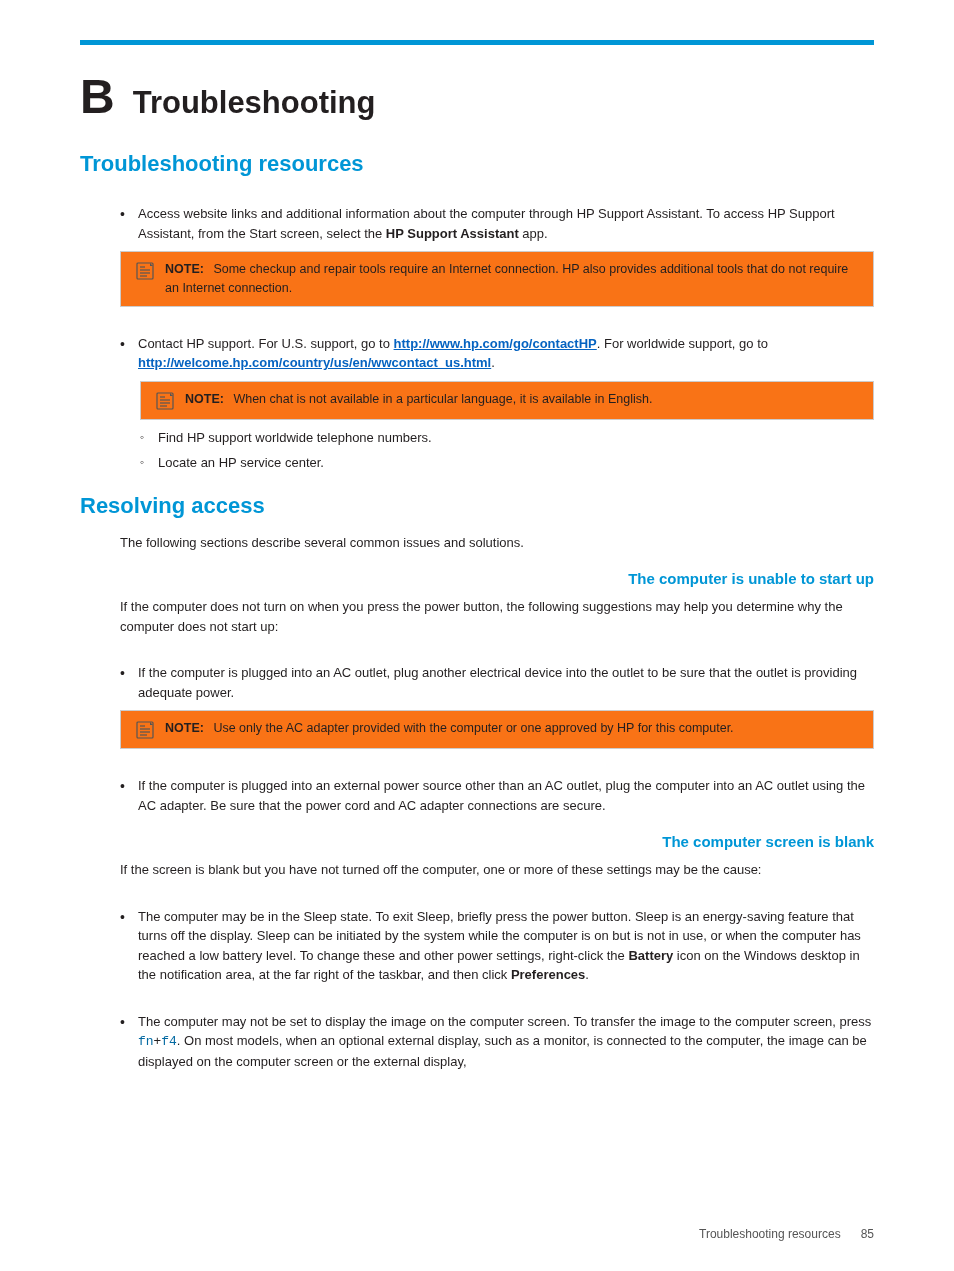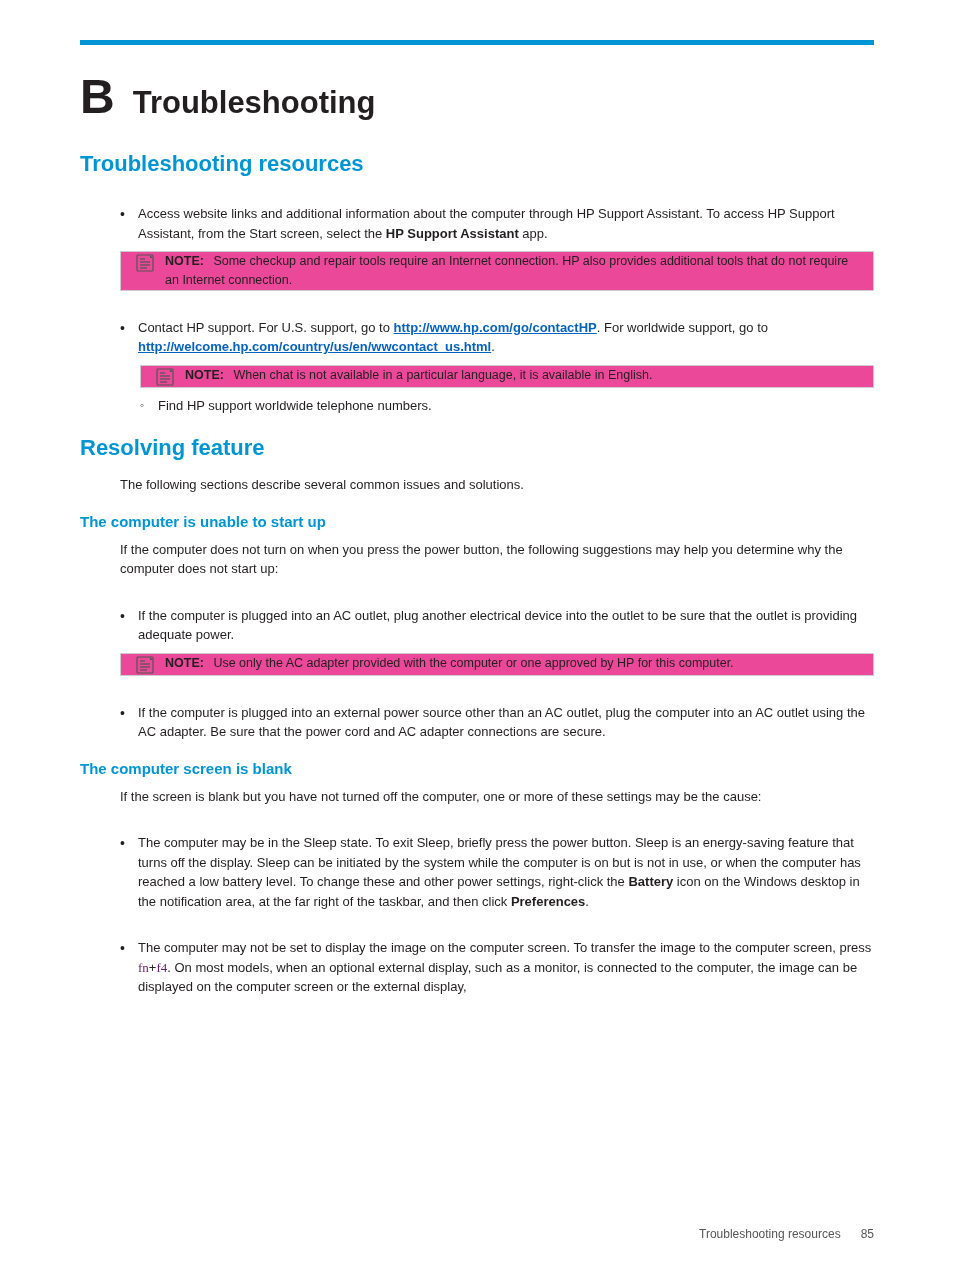--- a/index.html
+++ b/index.html
@@ -59,20 +59,21 @@
       margin-bottom: 14px;
       margin-top: 10px;
     }
 
     .subsection-title {
       font-size: 15px;
       font-weight: bold;
       color: #0096d6;
       margin-bottom: 10px;
       margin-top: 18px;
+      text-align: right;
     }
 
     .body-text {
       font-size: 13px;
       color: #231f20;
       line-height: 1.5;
       margin-bottom: 8px;
     }
 
     .indented {
@@ -119,22 +120,22 @@
     .circle-list li::before {
       content: "◦";
       position: absolute;
       left: 0;
       color: #231f20;
       font-size: 12px;
     }
 
     .note-box {
       border: 1px solid #cccccc;
-      background: #ec4899;
-      padding: 0 14px;
+      background: #f97316;
+      padding: 8px 14px;
       margin: 8px 0 8px 40px;
       display: flex;
       align-items: flex-start;
       gap: 10px;
       font-size: 12.5px;
       line-height: 1.5;
     }
 
     .note-box-circle {
       margin: 8px 0 8px 60px;
@@ -163,22 +164,22 @@
       font-weight: bold;
     }
 
     .link {
       color: #0563c1;
       text-decoration: underline;
       font-weight: bold;
     }
 
     .code {
-      font-family: Liberation Serif, serif;
-      color: #701a75;
+      font-family: Liberation Mono, monospace;
+      color: #0369a1;
     }
 
     .footer {
       position: absolute;
       bottom: 30px;
       right: 80px;
       font-size: 12px;
       color: #555;
       display: flex;
       gap: 20px;
@@ -245,25 +246,26 @@
         </svg>
       </span>
       <span>
         <span class="note-label">NOTE:</span>
         <span>When chat is not available in a particular language, it is available in English.</span>
       </span>
     </div>
 
     <ul class="circle-list">
       <li>Find HP support worldwide telephone numbers.</li>
+      <li>Locate an HP service center.</li>
     </ul>
   </div>
 
   <div class="section-divider">
-    <div class="section-title">Resolving feature</div>
+    <div class="section-title">Resolving access</div>
     <div class="body-text indented">The following sections describe several common issues and solutions.</div>
 
     <div>
       <div class="subsection-title">The computer is unable to start up</div>
       <div class="body-text indented">If the computer does not turn on when you press the power button, the following suggestions may help you determine why the computer does not start up:</div>
 
       <ul class="bullet-list">
         <li>If the computer is plugged into an AC outlet, plug another electrical device into the outlet to be sure that the outlet is providing adequate power.</li>
       </ul>
 

